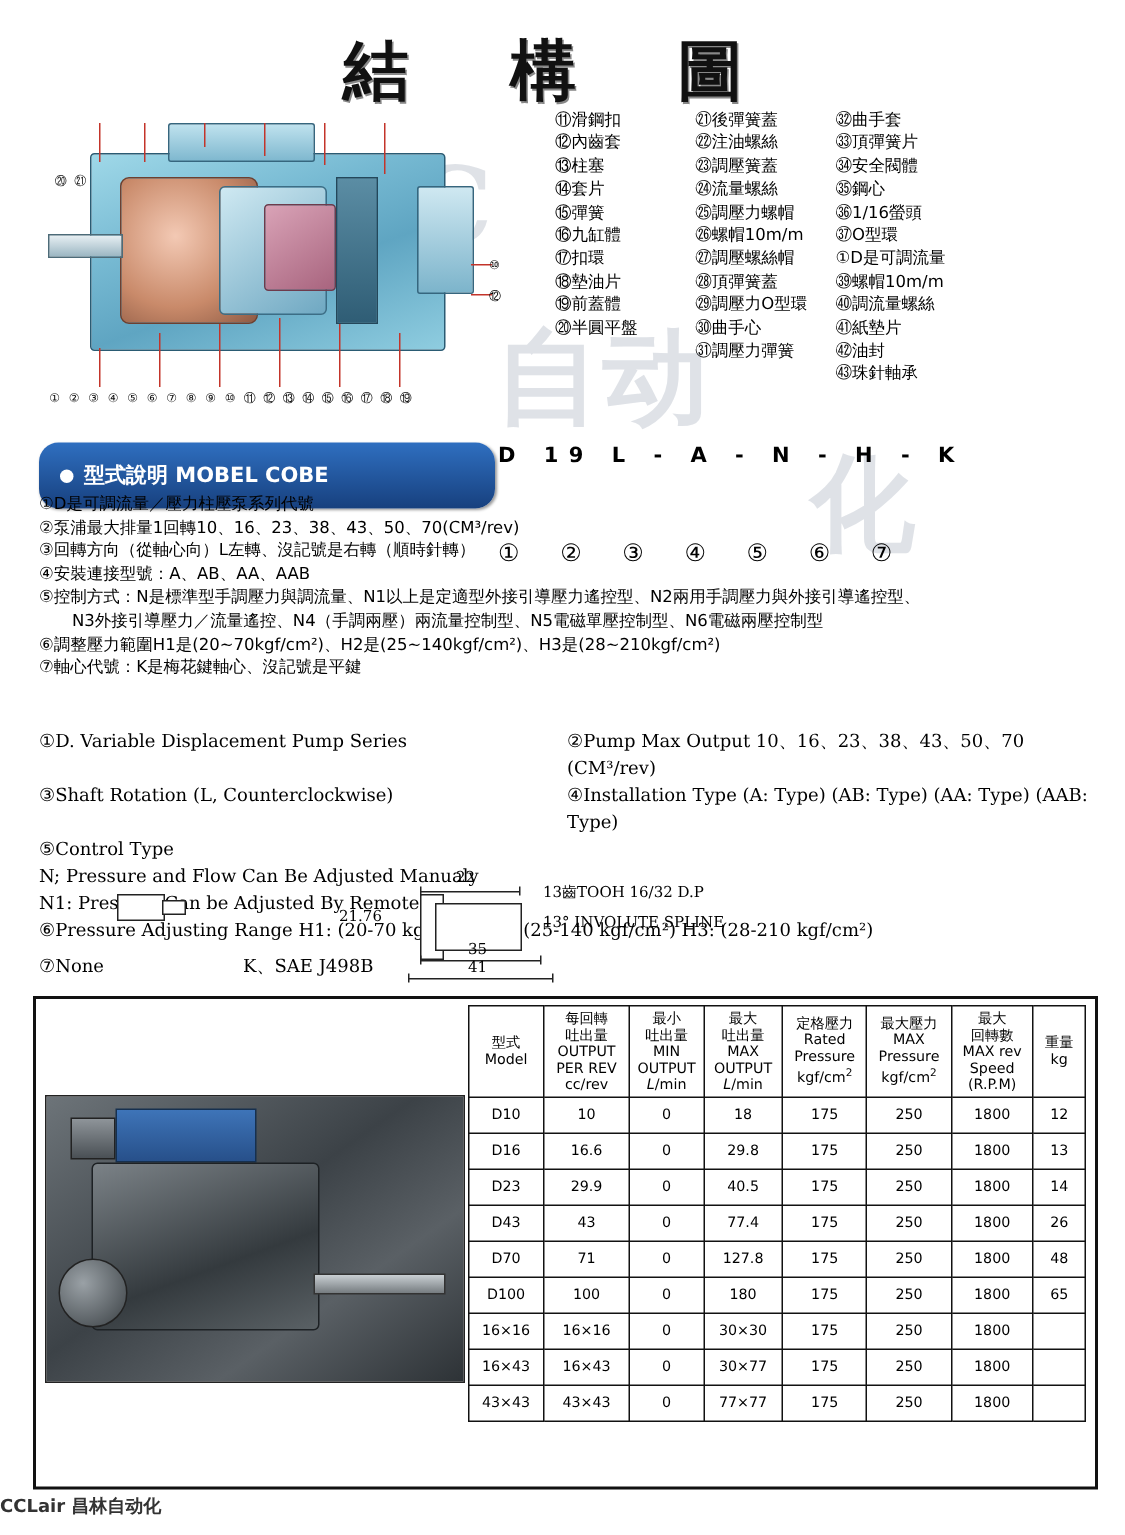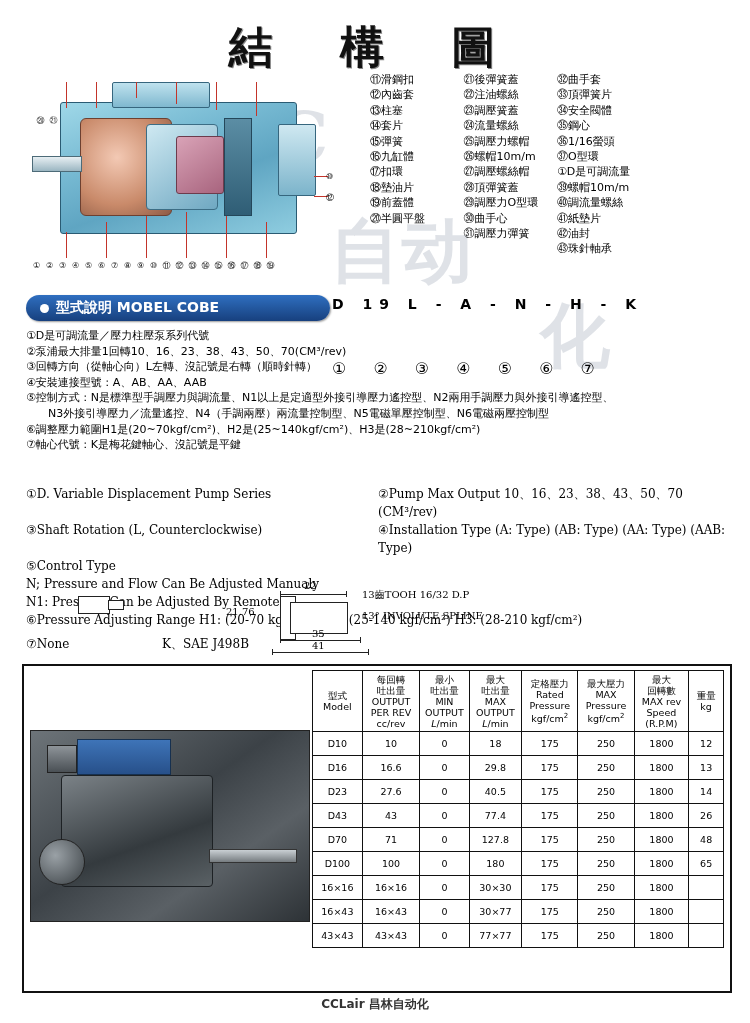--- a/index.html
+++ b/index.html
@@ -101,21 +101,21 @@
   .legend{
     position:absolute;left:370px;top:72px;width:370px;
     display:grid;grid-template-columns:repeat(4,1fr);
     column-gap:4px;row-gap:0px;
     font-size:11px;line-height:15.4px;
   }
   .legend div{white-space:nowrap;}
 
   
   .banner{
-    position:absolute;left:26px;top:295px;width:290px;height:26px;
+    position:absolute;left:26px;top:295px;width:290px;height:44px;
     background:linear-gradient(180deg,#2f6fc0,#17407e);
     border-radius:13px;
     color:#fff;font-weight:bold;font-size:14px;
     display:flex;align-items:center;padding-left:14px;
     box-shadow:1px 1px 2px rgba(0,0,0,.4);
   }
   .banner .dot{
     width:9px;height:9px;border-radius:50%;background:#fff;margin-right:7px;flex:none;
   }
   .code{
@@ -199,21 +199,21 @@
     border-collapse:collapse;font-size:9.5px;
   }
   table.spec th,table.spec td{
     border:1px solid #111;text-align:center;padding:1px 1px;
   }
   table.spec th{font-weight:normal;line-height:11px;height:58px;}
   table.spec td{height:21px;}
   table.spec .sup{font-size:7px;vertical-align:super;}
 
   .footer{
-    position:absolute;left:0;top:996px;width:750px;text-align:center;
+    position:absolute;left:0;top:996px;width:750px;
     font-size:12px;color:#333;font-weight:bold;
   }
 </style>
 </head>
 <body>
 
 <div class="page">
 
   <div class="title">結 構 圖</div>
 
@@ -447,21 +447,21 @@
           <td>16.6</td>
           <td>0</td>
           <td>29.8</td>
           <td>175</td>
           <td>250</td>
           <td>1800</td>
           <td>13</td>
         </tr>
         <tr>
           <td>D23</td>
-          <td>27.6</td>
+          <td>29.9</td>
           <td>0</td>
           <td>40.5</td>
           <td>175</td>
           <td>250</td>
           <td>1800</td>
           <td>14</td>
         </tr>
         <tr>
           <td>D43</td>
           <td>43</td>

